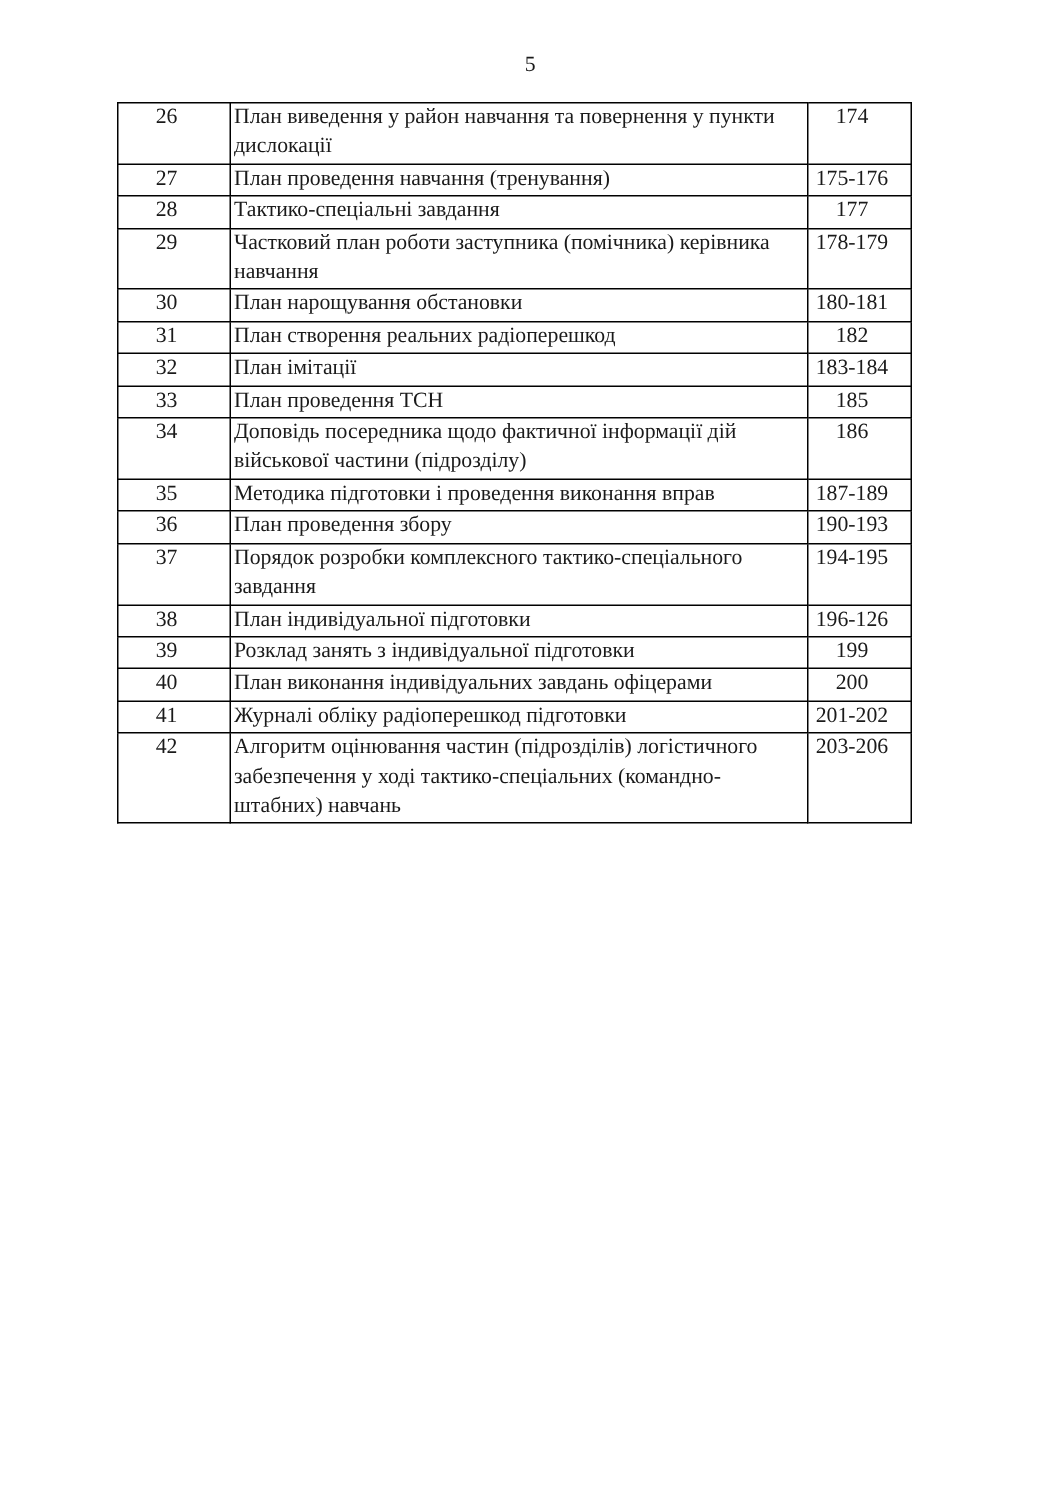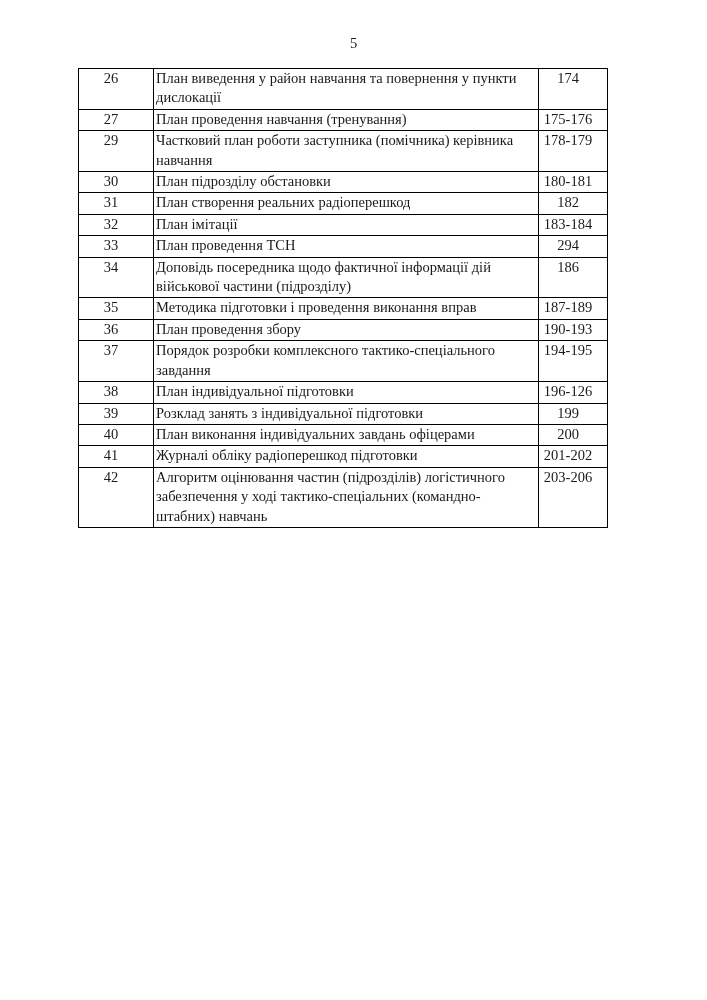--- a/index.html
+++ b/index.html
@@ -70,49 +70,54 @@
     <td class="c-title">План виведення у район навчання та повернення у пункти дислокації</td>
     <td class="c-pages">174</td>
   </tr>
 
   <tr>
     <td class="c-num">27</td>
     <td class="c-title">План проведення навчання (тренування)</td>
     <td class="c-pages">175-176</td>
   </tr>
 
+  <tr>
+    <td class="c-num">28</td>
+    <td class="c-title">Тактико-спеціальні завдання</td>
+    <td class="c-pages">177</td>
+  </tr>
 
   <tr>
     <td class="c-num">29</td>
     <td class="c-title">Частковий план роботи заступника (помічника) керівника навчання</td>
     <td class="c-pages">178-179</td>
   </tr>
 
   <tr>
     <td class="c-num">30</td>
-    <td class="c-title">План підрозділу обстановки</td>
+    <td class="c-title">План нарощування обстановки</td>
     <td class="c-pages">180-181</td>
   </tr>
 
   <tr>
     <td class="c-num">31</td>
     <td class="c-title">План створення реальних радіоперешкод</td>
     <td class="c-pages">182</td>
   </tr>
 
   <tr>
     <td class="c-num">32</td>
     <td class="c-title">План імітації</td>
     <td class="c-pages">183-184</td>
   </tr>
 
   <tr>
     <td class="c-num">33</td>
     <td class="c-title">План проведення ТСН</td>
-    <td class="c-pages">294</td>
+    <td class="c-pages">185</td>
   </tr>
 
   <tr>
     <td class="c-num">34</td>
     <td class="c-title">Доповідь посередника щодо фактичної інформації дій військової частини (підрозділу)</td>
     <td class="c-pages">186</td>
   </tr>
 
   <tr>
     <td class="c-num">35</td>

